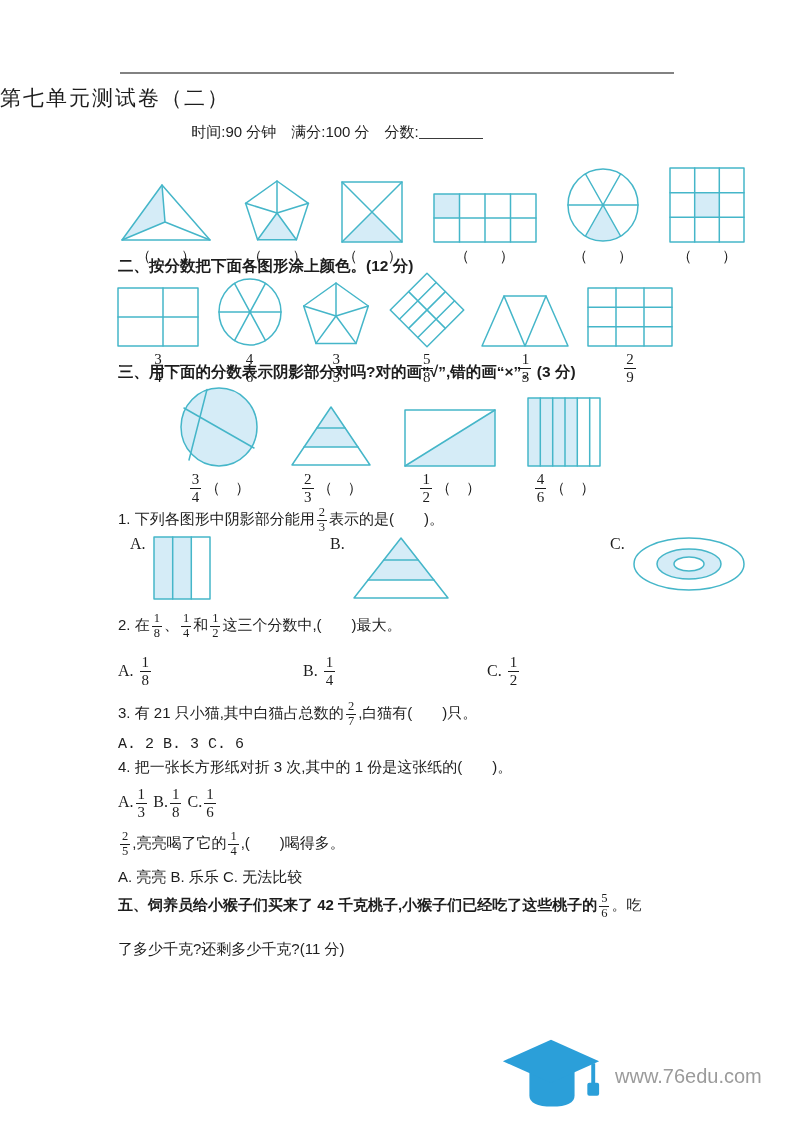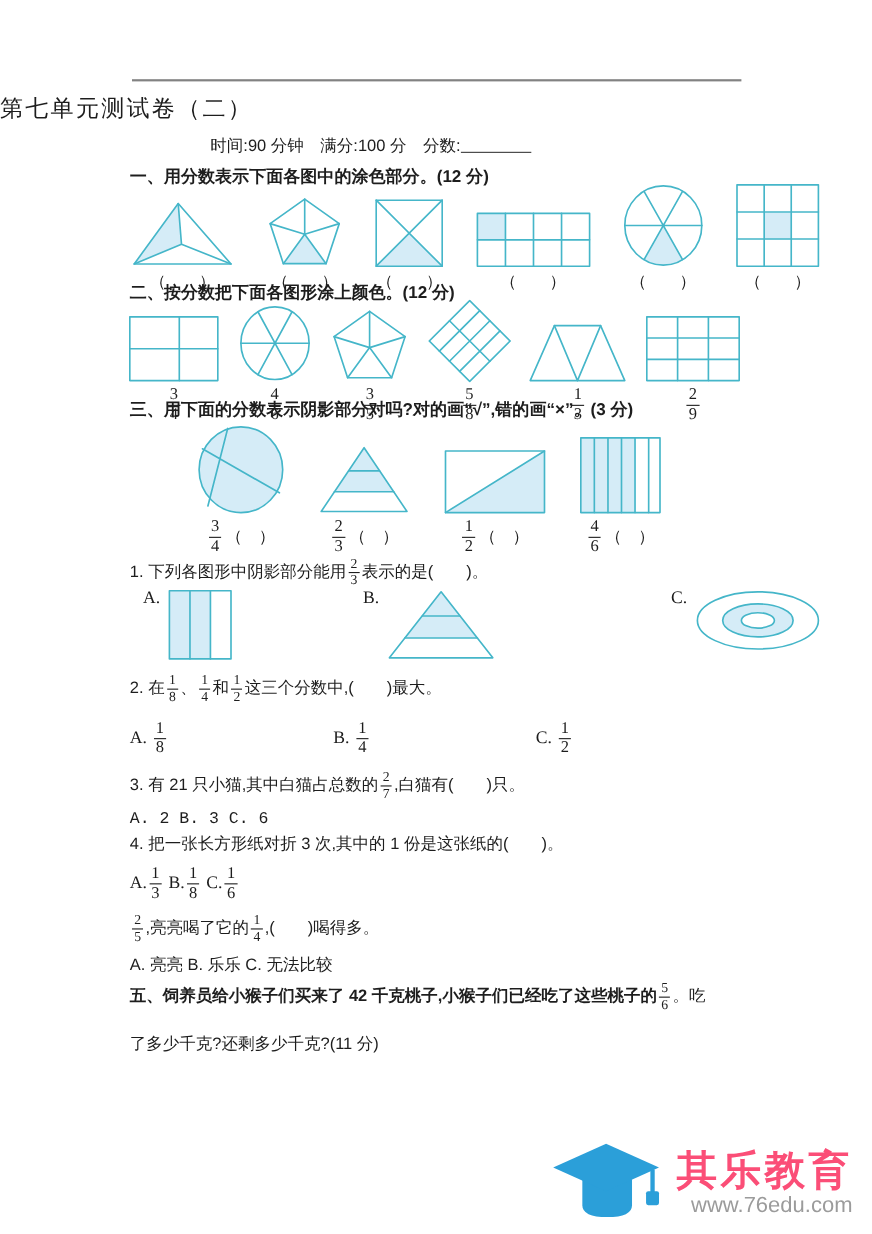--- a/index.html
+++ b/index.html
@@ -54,21 +54,20 @@
 <div class="page">
 
   <div class="rule"></div>
 
   <div class="title">第七单元测试卷（二）</div>
 
   <div class="info">
     <span>时间:90 分钟　满分:100 分　分数:</span><span class="blank"></span>
   </div>
 
-  <div class="heading" style="top:150px">一、用分数表示下面各图中的涂色部分。(12 分)</div>
 
   <div class="shape-row" style="left:118px;top:166px;width:628px">
     <div class="cell">
       <svg width="96" height="62" viewBox="0 0 96 62">
         <polygon class="fl" points="44,3 4,58 47,40"></polygon>
         <polygon class="ln" points="44,3 4,58 92,58"></polygon>
         <path class="ln" d="M44,3 L47,40 M4,58 L47,40 M92,58 L47,40"></path>
       </svg>
       <span class="bracket">（　　）</span>
     </div>
@@ -358,18 +357,17 @@
   <div class="bodyline" style="top:940px">了多少千克?还剩多少千克?(11 分)</div>
 
   <div class="logo">
     <svg width="108" height="80" viewBox="0 0 110 80">
       <path d="M33,36 L33,60 Q33,71 56,71 Q79,71 79,60 L79,36 Z" fill="var(--blue)"></path>
       <polygon points="55,3 104,25 55,47 6,25" fill="var(--blue)"></polygon>
       <rect x="96" y="27" width="4" height="22" fill="var(--blue)"></rect>
       <rect x="92" y="47" width="12" height="13" rx="2" fill="var(--blue)"></rect>
     </svg>
     <div class="logo-text">
-      <span class="brand">其乐教育</span>
       <span class="url">www.76edu.com</span>
     </div>
   </div>
 
 </div>
 
 </body></html>

